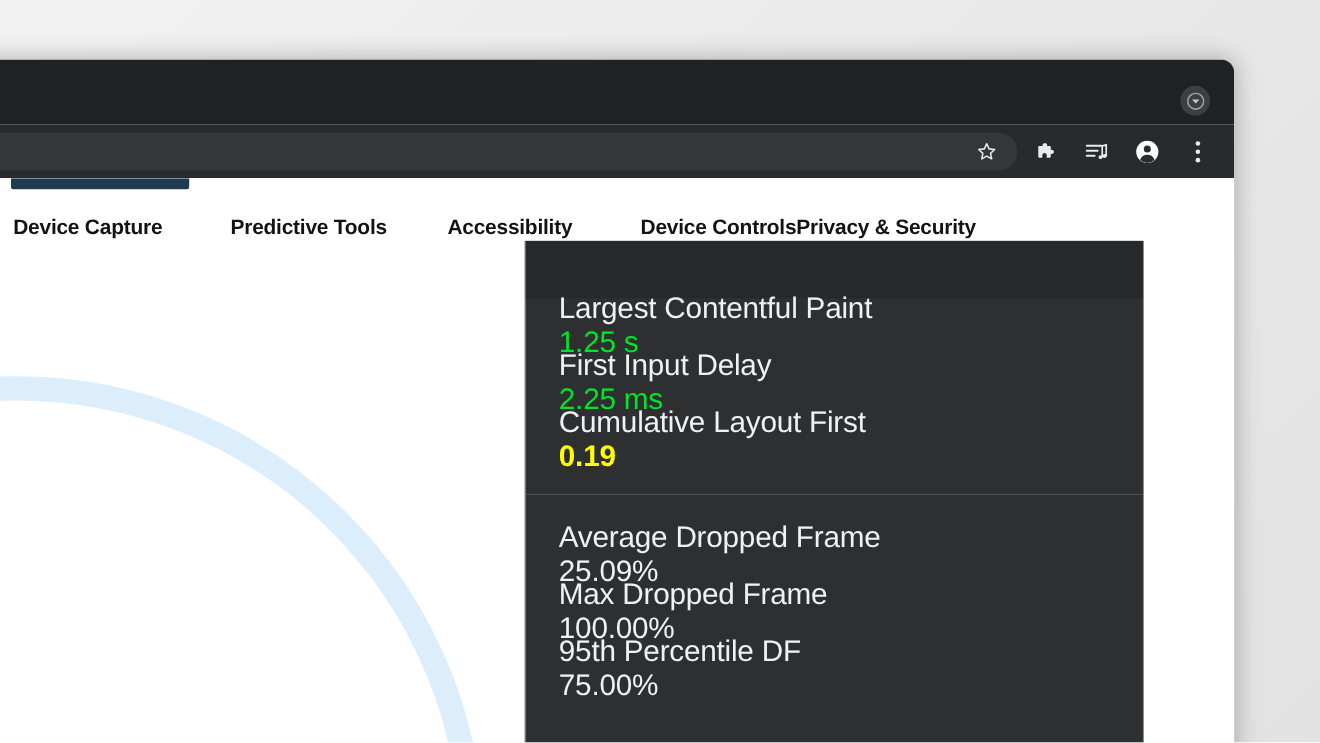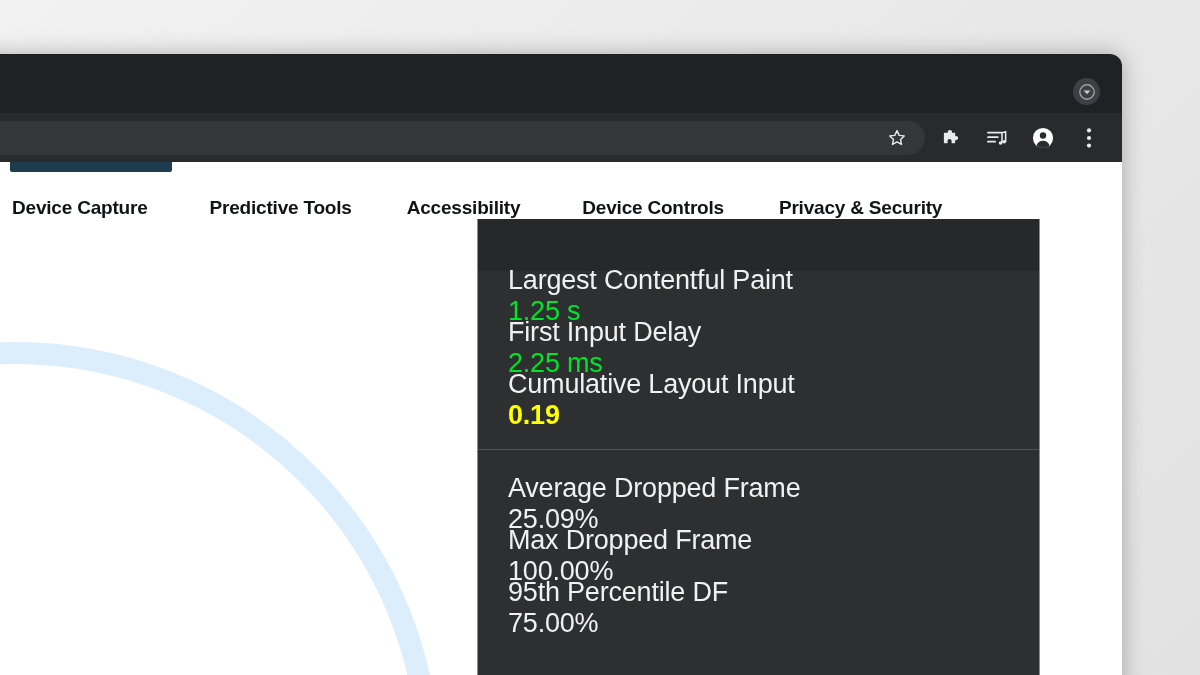--- a/index.html
+++ b/index.html
@@ -141,21 +141,21 @@
   .nav-item {
     font-size: 19px;
     font-weight: bold;
     color: #111315;
     letter-spacing: -0.2px;
   }
   .nav-item.n0 { margin-left: 92px; }
   .nav-item.n1 { margin-left: 62px; }
   .nav-item.n2 { margin-left: 55px; }
   .nav-item.n3 { margin-left: 62px; }
-  .nav-item.n4 { margin-left: 55px; }
+  .nav-item.n4 { }
 
   
   #perf-panel {
     position: absolute;
     left: 557px;
     top: 165px;
     width: 563px;
     height: 467px;
     background: rgba(38,39,40,0.965);
     border: 1px solid rgba(216,216,216,0.55);
@@ -295,21 +295,21 @@
       <div class="metric-group g1">
         <div class="metric-row">
           <span class="metric-label">Largest Contentful Paint</span>
           <span class="metric-value good">1.25 s</span>
         </div>
         <div class="metric-row">
           <span class="metric-label">First Input Delay</span>
           <span class="metric-value good">2.25 ms</span>
         </div>
         <div class="metric-row">
-          <span class="metric-label">Cumulative Layout Input</span>
+          <span class="metric-label">Cumulative Layout First</span>
           <span class="metric-value warn">0.19</span>
         </div>
       </div>
 
       <div class="group-divider"></div>
 
       <div class="metric-group g2">
         <div class="metric-row">
           <span class="metric-label">Average Dropped Frame</span>
           <span class="metric-value">25.09%</span>

